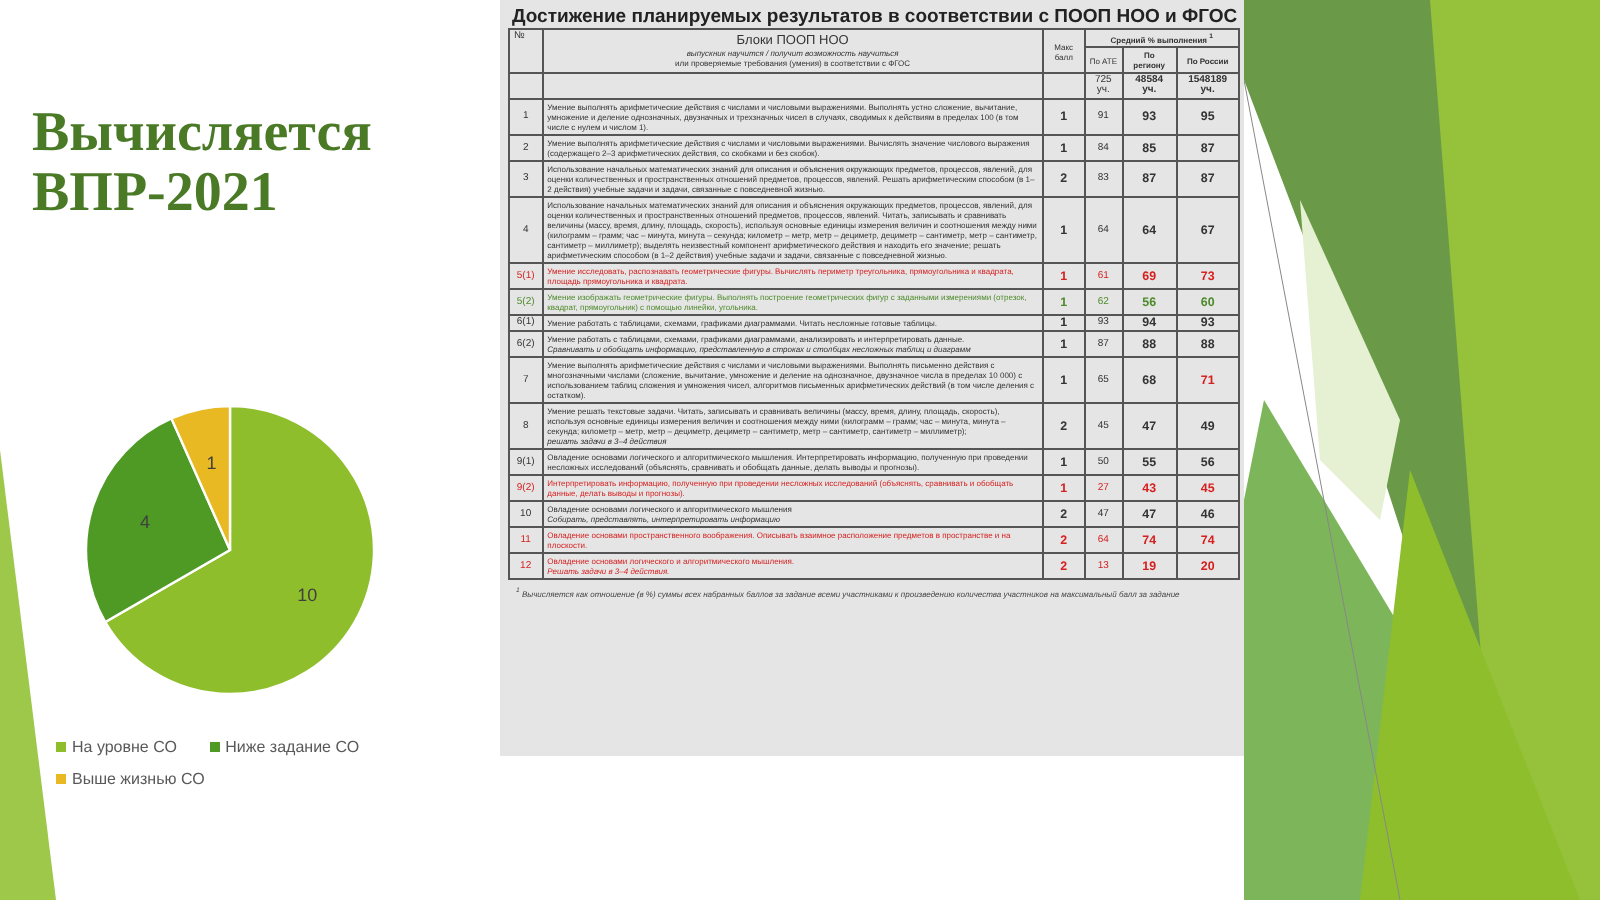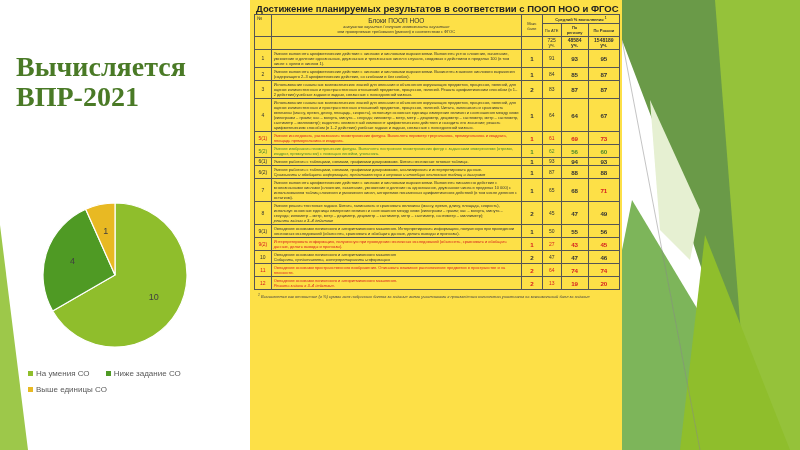--- a/index.html
+++ b/index.html
@@ -3,21 +3,21 @@
 <meta charset="utf-8">
 <style>
   html, body { margin: 0; padding: 0; }
   body { width: 800px; height: 450px; position: relative; overflow: hidden; background: #ffffff; font-family: "Liberation Sans", sans-serif; }
   .deco { position: absolute; left: 0; top: 0; width: 800px; height: 450px; z-index: 0; }
   .slide-title { position: absolute; left: 16px; top: 52px; z-index: 2; color: #4a7a26; font-family: "Liberation Serif", serif; font-weight: bold; font-size: 28px; line-height: 30px; }
   .pie-wrap { position: absolute; left: 40px; top: 200px; width: 150px; height: 150px; z-index: 2; }
   .legend { position: absolute; left: 28px; top: 366px; width: 210px; z-index: 2; font-size: 8px; color: #595959; line-height: 16px; }
   .legend-item { display: inline-block; margin-right: 14px; white-space: nowrap; }
   .swatch { display: inline-block; width: 5px; height: 5px; margin-right: 3px; vertical-align: middle; }
-  .doc { position: absolute; left: 250px; top: 0; width: 372px; height: 450px; background: #fde047; z-index: 1; }
+  .doc { position: absolute; left: 250px; top: 0; width: 372px; height: 378px; background: #e5e5e5; z-index: 1; }
   .doc-title { font-size: 9.5px; font-weight: bold; color: #222; padding: 3px 0 0 6px; height: 11px; line-height: 11px; white-space: nowrap; }
   table.res { border-collapse: collapse; margin-left: 4px; width: 366px; table-layout: fixed; }
   table.res td, table.res th { border: 0.8px solid #555; font-size: 4px; line-height: 5px; color: #333; padding: 1px 2px; vertical-align: middle; }
   table.res th { font-weight: normal; text-align: center; }
   .num { text-align: center; font-size: 5px !important; }
   .big { text-align: center; font-size: 6.2px !important; font-weight: bold; color: #333; }
   .red, .red td { color: #d62020 !important; }
   .green, .green td { color: #4d8a2a !important; }
   .red-val { color: #d62020 !important; }
   .hdr-main { font-size: 6.5px !important; line-height: 7px !important; }
@@ -47,24 +47,24 @@
       <path d="M75,75 L75,3 A72,72 0 1 1 12.64617092752043,111.00000000000003 Z" fill="#8fbe2c" stroke="#ffffff" stroke-width="1.2"></path>
       <text x="113.65937402493734" y="100.32" text-anchor="middle" font-size="9" font-family="Liberation Sans, sans-serif" fill="#404040">10</text>
       <path d="M75,75 L12.64617092752043,111.00000000000003 A72,72 0 0 1 45.71496169854234,9.224727049732763 Z" fill="#4f9a24" stroke="#ffffff" stroke-width="1.2"></path>
       <text x="32.54483711258434" y="64.20548137110237" text-anchor="middle" font-size="9" font-family="Liberation Sans, sans-serif" fill="#404040">4</text>
       <path d="M75,75 L45.71496169854234,9.224727049732763 A72,72 0 0 1 74.99999999999993,3 Z" fill="#e8b923" stroke="#ffffff" stroke-width="1.2"></path>
       <text x="65.71882212189516" y="34.33549110324293" text-anchor="middle" font-size="9" font-family="Liberation Sans, sans-serif" fill="#404040">1</text>
     </svg>
 </div>
 
 <div class="legend">
-  <span class="legend-item"><span class="swatch" style="background:#8fbe2c"></span><span>На умения СО</span></span>
+  <span class="legend-item"><span class="swatch" style="background:#8fbe2c"></span><span>На уровне СО</span></span>
   <span class="legend-item"><span class="swatch" style="background:#4f9a24"></span><span>Ниже задание СО</span></span>
   <br>
-  <span class="legend-item"><span class="swatch" style="background:#e8b923"></span><span>Выше единицы СО</span></span>
+  <span class="legend-item"><span class="swatch" style="background:#e8b923"></span><span>Выше жизнью СО</span></span>
 </div>
 
 <div class="doc">
   <div class="doc-title">Достижение планируемых результатов в соответствии с ПООП НОО и ФГОС</div>
   <table class="res">
     <colgroup>
       <col style="width:16px">
         <col style="width:240px">
         <col style="width:20px">
         <col style="width:18px">

